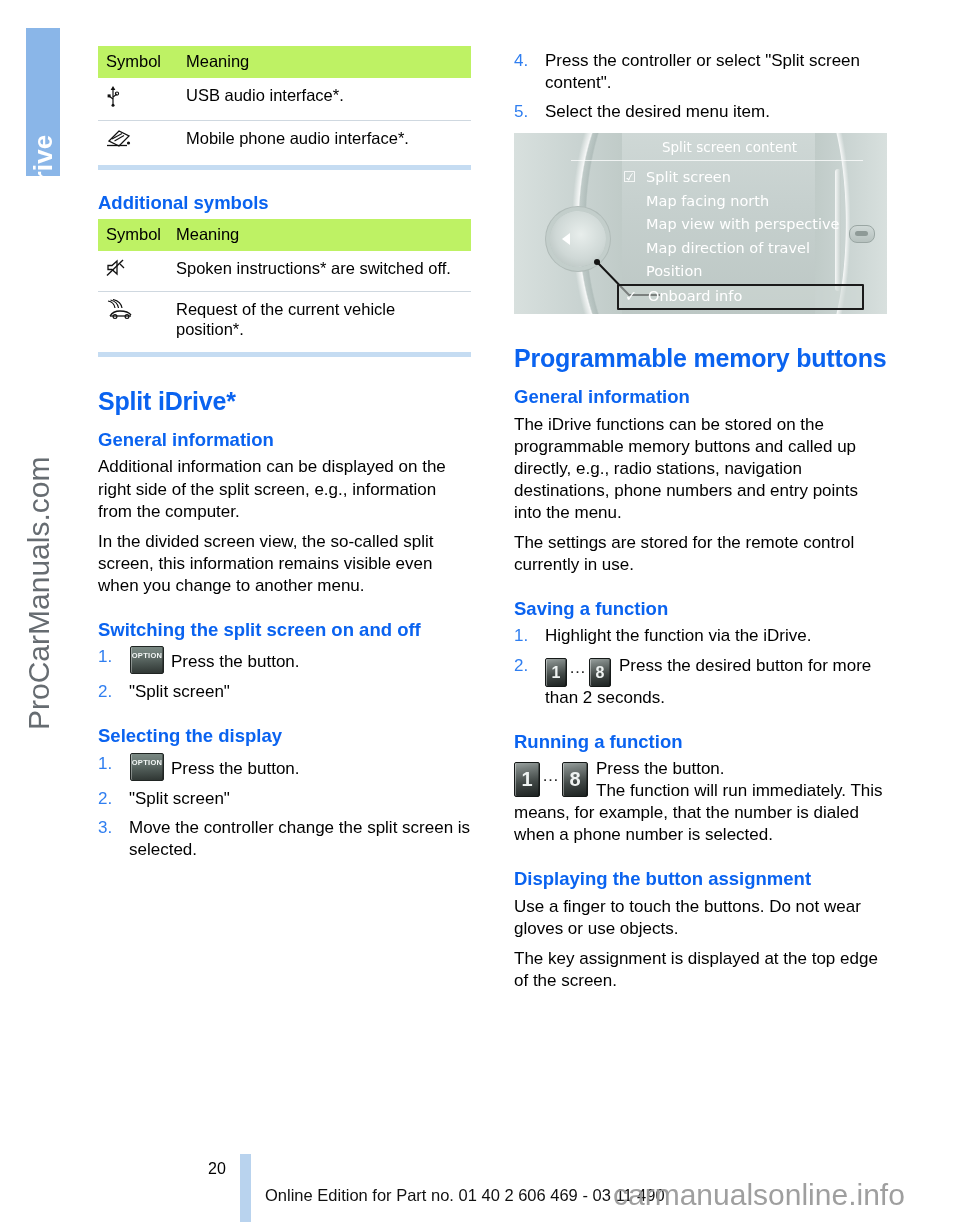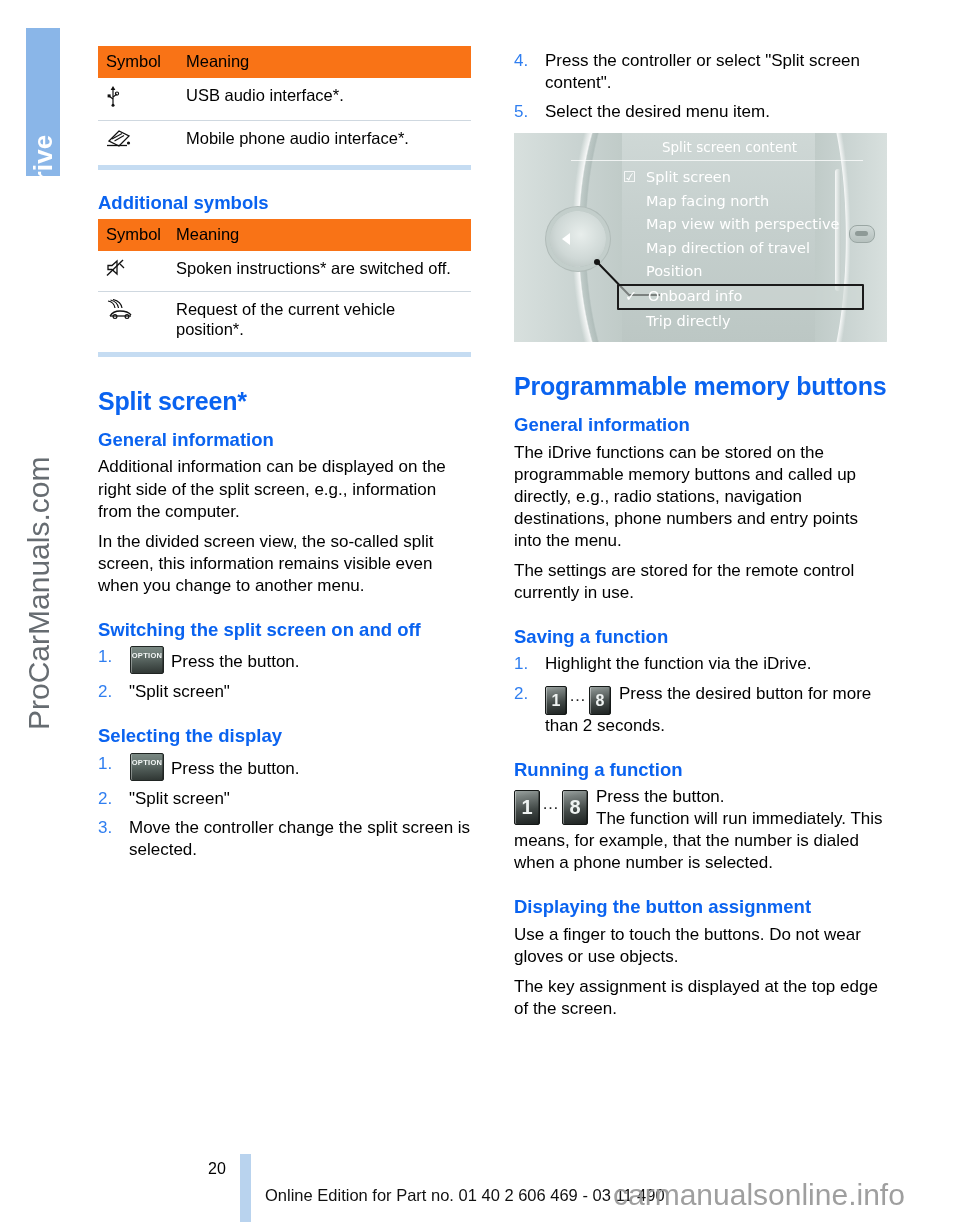--- a/index.html
+++ b/index.html
@@ -76,21 +76,21 @@
   .col-left  { left: 98px; }
   .col-right { left: 499px; margin-left: 15px; }
 
   
   table.symtable {
     width: 100%;
     border-collapse: collapse;
     margin: 0 0 4px 0;
   }
   table.symtable th {
-    background: #f97316;
+    background: #bef264;
     text-align: left;
     font-weight: normal;
     font-size: 16.5px;
     padding: 6px 4px 7px 8px;
     color: #000;
   }
   table.symtable td {
     font-size: 16.5px;
     padding: 7px 4px 8px 8px;
     vertical-align: top;
@@ -208,21 +208,21 @@
     letter-spacing: 1px;
     vertical-align: -2px;
     padding: 0 2px;
   }
   .keypair { display: inline-block; white-space: nowrap; margin-right: 8px; }
 
   
   .idrive-shot {
     position: relative;
     width: 373px;
-    height: 209px;
+    height: 181px;
     margin-top: 10px;
     background: linear-gradient(180deg, #cfd8d6 0%, #c6d0ce 40%, #bcc7c4 100%);
     overflow: hidden;
     font-family: "DejaVu Sans", sans-serif;
   }
   .idrive-bezel-l {
     position: absolute; left: 0; top: 0; bottom: 0; width: 108px;
     background:
       radial-gradient(115% 150% at 125% 50%, rgba(255,255,255,.0) 56%, rgba(255,255,255,.85) 57%, rgba(255,255,255,.0) 62%),
       radial-gradient(128% 160% at 140% 50%, rgba(255,255,255,.0) 57%, rgba(160,175,172,.55) 58%, rgba(255,255,255,.0) 64%),
@@ -449,21 +449,21 @@
             <path d="M4.5 1 q7 1.5 8 8" fill="none" stroke="#111" stroke-width="1.2"></path>
             <path d="M7 0.5 q8 2 9 8.5" fill="none" stroke="#111" stroke-width="1.2"></path>
           </svg>
         </td>
         <td>Request of the current vehicle position*.</td>
       </tr>
     </tbody>
       </table>
     <div class="tbl-underline"></div>
 
-    <h1 class="sec">Split screen*</h1>
+    <h1 class="sec">Split iDrive*</h1>
 
     <h2 class="sub tight">General information</h2>
     <p class="body">Additional information can be displayed on the right side of the split screen, e.g., information from the computer.</p>
     <p class="body">In the divided screen view, the so-called split screen, this information remains visible even when you change to another menu.</p>
 
     <h2 class="sub">Switching the split screen on and off</h2>
     <ol class="steps">
       <li>
         <span class="btn-option"><span>OPTION</span></span><span>Press the button.</span>
       </li>

